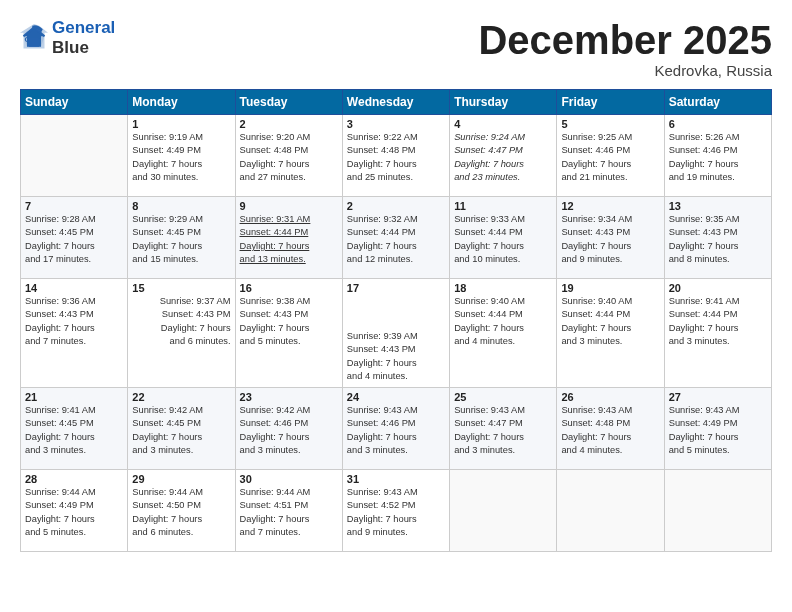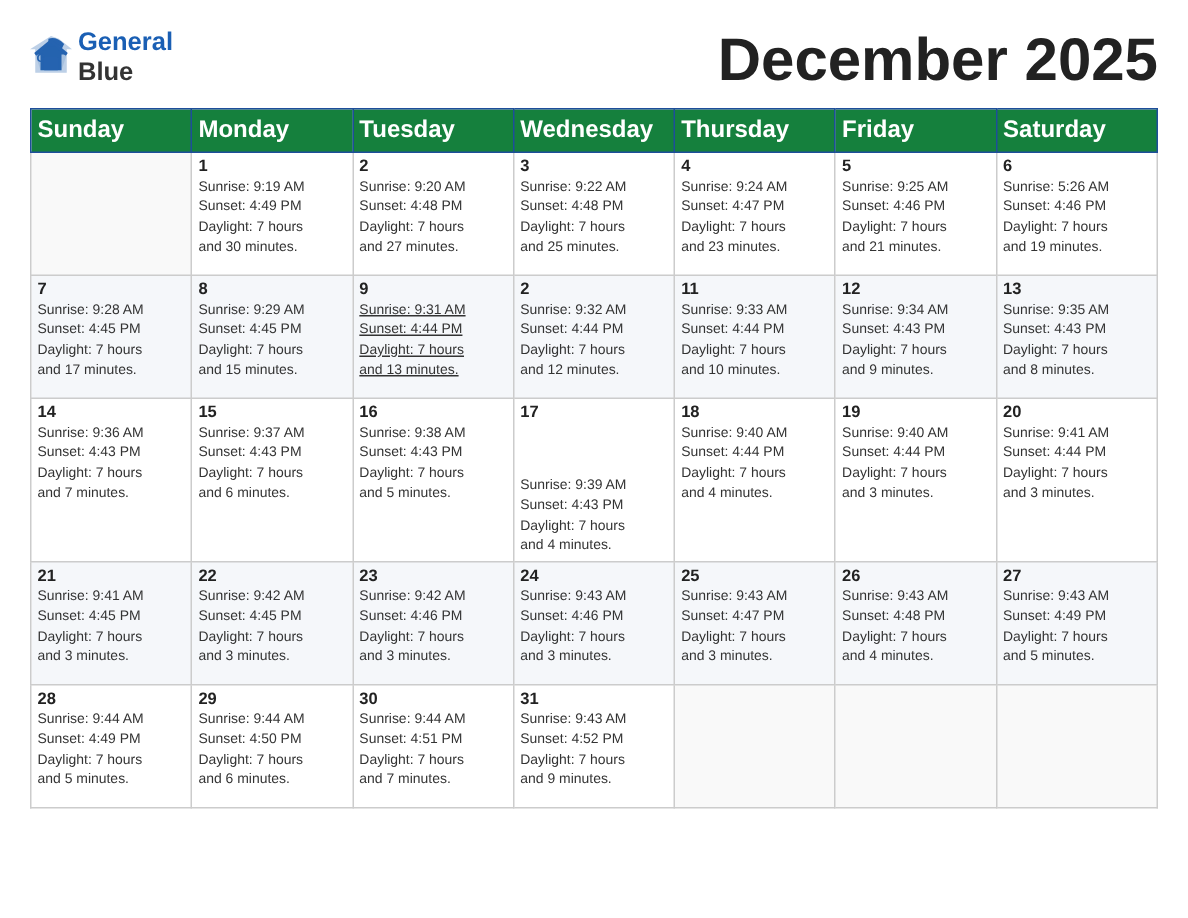--- a/index.html
+++ b/index.html
@@ -52,23 +52,23 @@
     .location {
       font-size: 15px;
       color: #444;
     }
     table {
       width: 100%;
       border-collapse: collapse;
       table-layout: fixed;
     }
     thead tr th {
-      background-color: #15803d;
+      background-color: #0369a1;
       color: #fff;
-      font-size: 16px;
+      font-size: 12px;
       font-weight: bold;
       padding: 5px 4px;
       text-align: left;
       border: 1px solid #1e4e9a;
     }
     tbody tr td {
       border: 1px solid #ccc;
       vertical-align: top;
       padding: 3px 4px;
       font-size: 9.5px;
@@ -111,20 +111,21 @@
         <path d="M4 14 L16 4 L28 14" stroke="#2563b0" stroke-width="2.5" fill="none"></path>
         <rect x="10" y="16" width="12" height="10" fill="#2563b0" rx="1"></rect>
       </svg>
       <div class="logo-text">
         <div><span>General</span></div>
         <div>Blue</div>
       </div>
     </div>
     <div class="title-block">
       <div class="month-title">December 2025</div>
+      <div class="location">Kedrovka, Russia</div>
     </div>
   </div>
 
   <table>
     <thead>
       <tr id="dow-row">
           <th>Sunday</th>
           <th>Monday</th>
           <th>Tuesday</th>
           <th>Wednesday</th>
@@ -152,21 +153,21 @@
           </td>
           <td>
             <span class="day-num">3</span>
             <div class="day-info" style="white-space: pre-line;">Sunrise: 9:22 AM
 Sunset: 4:48 PM
 Daylight: 7 hours
 and 25 minutes.</div>
           </td>
           <td>
             <span class="day-num">4</span>
-            <div class="day-info" style="white-space: pre-line;">Sunrise: 9:24 AM
+            <div class="day-info" style="white-space: pre-line; font-style: italic;">Sunrise: 9:24 AM
 Sunset: 4:47 PM
 Daylight: 7 hours
 and 23 minutes.</div>
           </td>
           <td>
             <span class="day-num">5</span>
             <div class="day-info" style="white-space: pre-line;">Sunrise: 9:25 AM
 Sunset: 4:46 PM
 Daylight: 7 hours
 and 21 minutes.</div>
@@ -233,21 +234,21 @@
         <tr>
           <td>
             <span class="day-num">14</span>
             <div class="day-info" style="white-space: pre-line;">Sunrise: 9:36 AM
 Sunset: 4:43 PM
 Daylight: 7 hours
 and 7 minutes.</div>
           </td>
           <td>
             <span class="day-num">15</span>
-            <div class="day-info" style="white-space: pre-line;">Sunrise: 9:37 AM
+            <div class="day-info" style="white-space: pre-line; text-align: right;">Sunrise: 9:37 AM
 Sunset: 4:43 PM
 Daylight: 7 hours
 and 6 minutes.</div>
           </td>
           <td>
             <span class="day-num">16</span>
             <div class="day-info" style="white-space: pre-line;">Sunrise: 9:38 AM
 Sunset: 4:43 PM
 Daylight: 7 hours
 and 5 minutes.</div>

